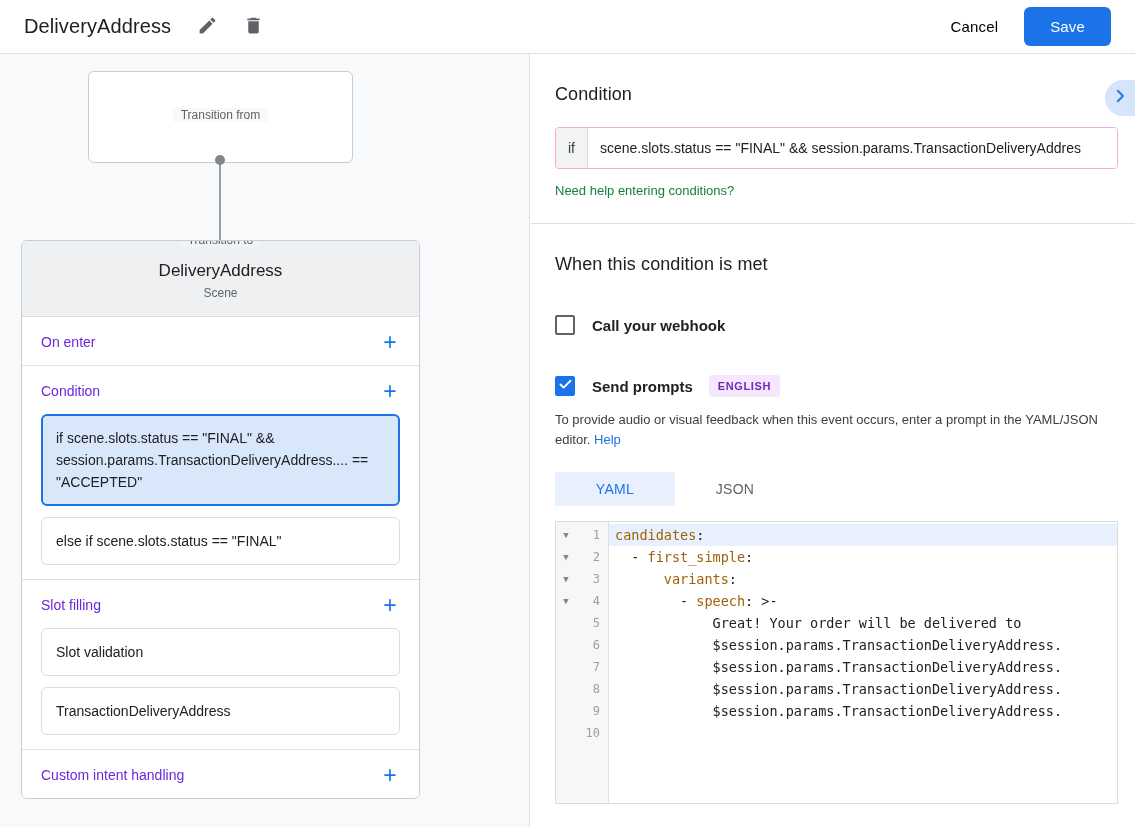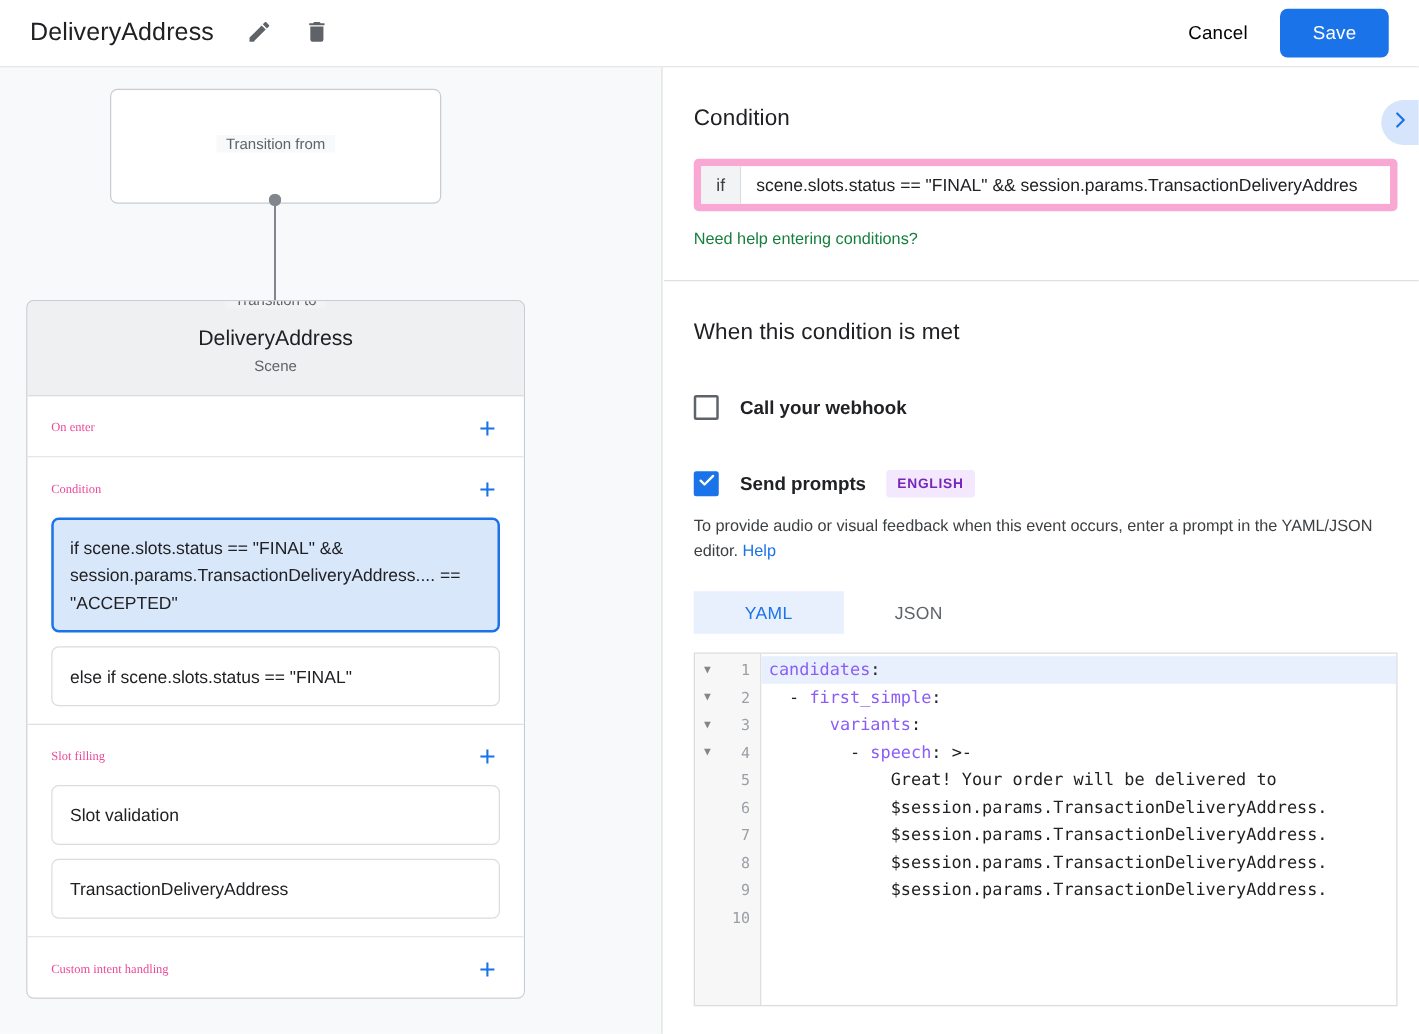--- a/index.html
+++ b/index.html
@@ -78,21 +78,21 @@
   .to-head .fieldset-legend { background: #f1f3f4; top: -8px; }
   .to-title { font-size: 17px; color: #202124; }
   .to-sub { font-size: 12px; color: #5f6368; margin-top: 5px; }
 
   .section { border-bottom: 1px solid #e0e0e0; background: #fff; }
   .section:last-child { border-bottom: 0; }
   .section-head {
     display: flex; align-items: center; justify-content: space-between;
     padding: 16px 18px 14px 19px;
   }
-  .section-title { font-size: 10px; color: #ec4899; font-family: Liberation Serif, serif; }
+  .section-title { font-size: 14px; color: #6d28d9; }
   .plus {
     color: #1a73e8; font-size: 23px; line-height: 18px; font-weight: 300;
     cursor: pointer; width: 22px; text-align: center; user-select: none;
   }
   .section-body { padding: 0 19px 14px; }
   .chip {
     border: 1px solid #dadce0; border-radius: 6px; background: #fff;
     padding: 12px 14px; font-size: 14px; color: #202124; margin-bottom: 11px;
     line-height: 22px; cursor: pointer;
   }
@@ -108,21 +108,21 @@
   }
   .cond-block { padding: 30px 0 24px 24px; border-bottom: 1px solid #e0e0e0; position: relative; }
   .cond-title { font-size: 18px; color: #202124; letter-spacing: .1px; }
   .expand-tab {
     position: absolute; right: 0; top: 26px; width: 30px; height: 36px;
     background: #d6e5fb; border-radius: 18px 0 0 18px;
     display: flex; align-items: center; justify-content: center; cursor: pointer;
   }
   .cond-input-row {
     margin-top: 22px; display: flex; height: 42px; width: 563px;
-    border: 6px solid #f9a8d4; border-radius: 4px; overflow: hidden;
+    border: 1px solid #f9a8d4; border-radius: 4px; overflow: hidden;
   }
   .cond-if {
     width: 32px; background: #f1f3f4; border-right: 1px solid #dadce0;
     display: flex; align-items: center; justify-content: center;
     font-size: 14px; color: #3c4043;
   }
   .cond-input {
     flex: 1; border: 0; outline: none; padding: 0 12px;
     font-size: 14px; color: #202124; font-family: "Liberation Sans", sans-serif;
   }
@@ -176,21 +176,21 @@
   }
   .fold { width: 20px; text-align: center; font-size: 9px; color: #80868b; }
   .lnum { flex: 1; text-align: right; padding-right: 8px; }
   .code {
     flex: 1; padding-top: 2px; overflow: hidden;
     font-family: "DejaVu Sans Mono", monospace; font-size: 13.5px;
     white-space: pre; position: relative;
   }
   .code-row { height: 22px; line-height: 22px; padding-left: 6px; }
   .code-row.hl { background: #e8f0fe; }
-  .k { color: #8b5cf6; }
+  .k { color: #a16207; }
   .p { color: #202124; }
   .s { color: #202124; }
 </style>
 </head>
 <body>
 
 <div class="topbar">
   <div class="topbar-title">DeliveryAddress</div>
 
   <button class="icon-btn">

